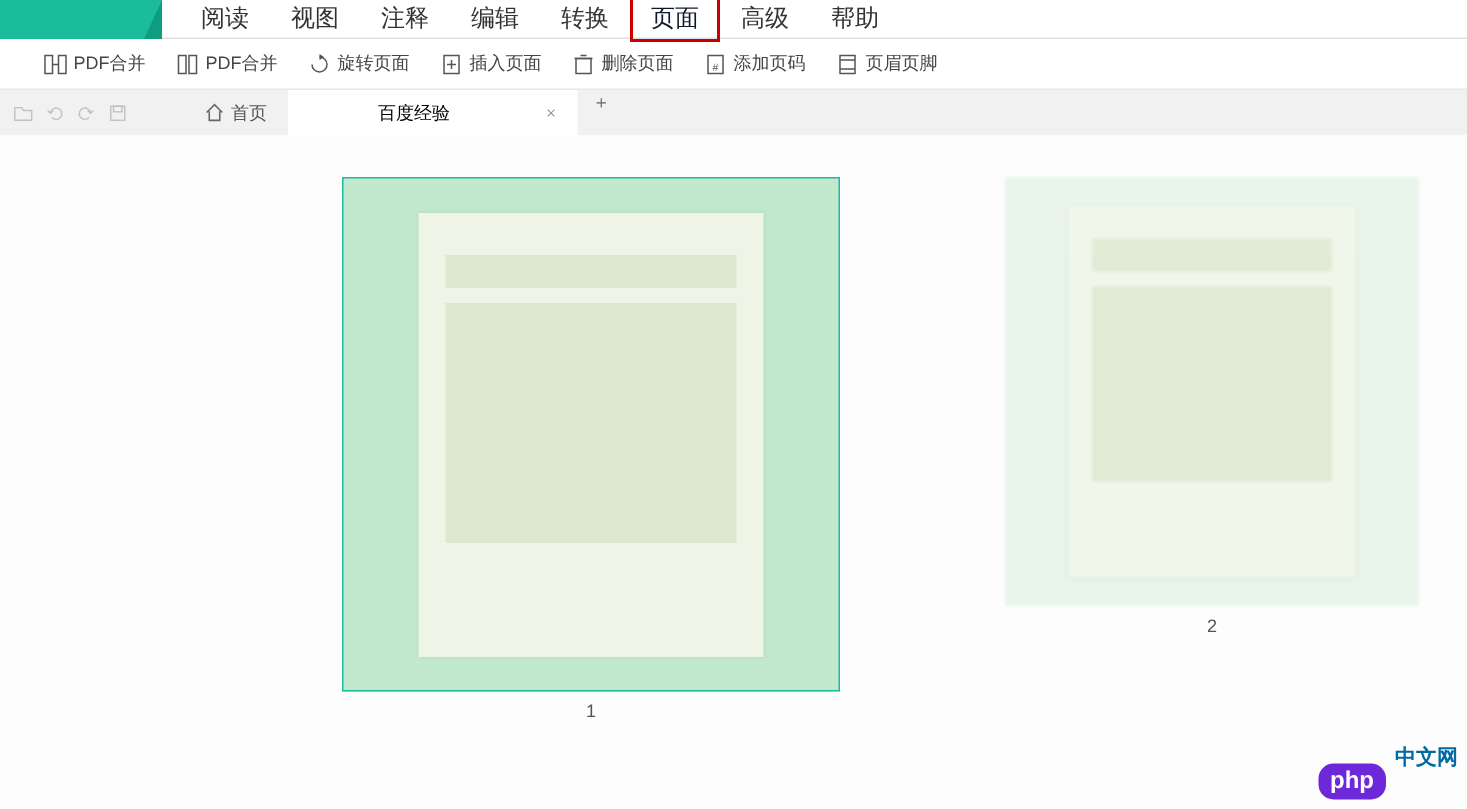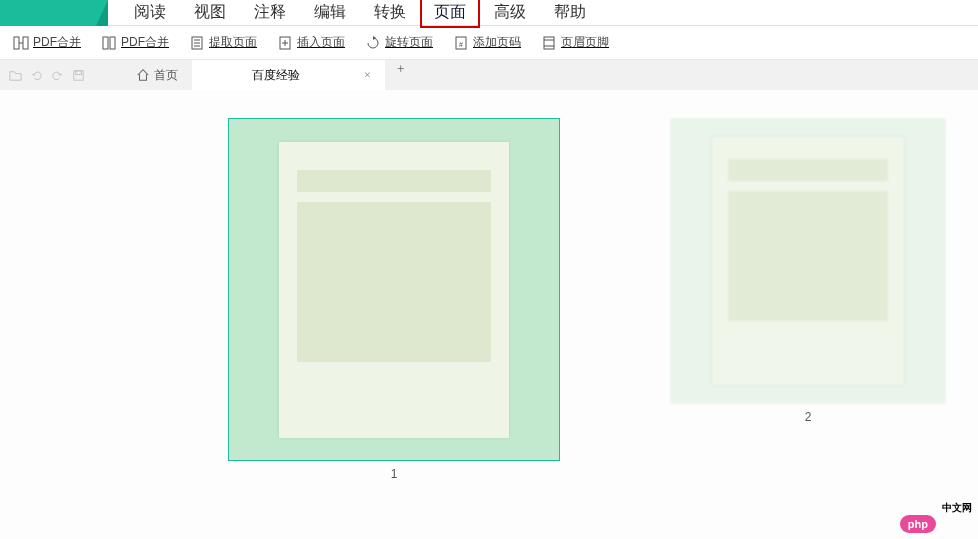--- a/index.html
+++ b/index.html
@@ -5,21 +5,21 @@
     * { margin: 0; padding: 0; box-sizing: border-box; }
     body { font-family: "Microsoft YaHei", sans-serif; font-size: 12px; background: #fff; width: 978px; height: 539px; overflow: hidden; position: relative; }
     
     .menubar { display: flex; align-items: center; height: 26px; background: #fff; border-bottom: 1px solid #e0e0e0; }
     .logo-block { width: 108px; height: 26px; background: #1abc9c; position: relative; }
     .logo-corner { position: absolute; right: 0; top: 0; width: 0; height: 0; border-style: solid; border-width: 0 0 26px 12px; border-color: transparent transparent #0e9e7f transparent; }
     .menubar-items { display: flex; align-items: center; padding-left: 12px; gap: 0; }
     .menu-item { padding: 5px 14px; color: #333; cursor: pointer; font-size: 16px; font-family: Liberation Mono, monospace; }
     .menu-item.highlighted { border: 2px solid #c00; color: #0f172a; padding: 3px 12px; }
     
-    .toolbar { display: flex; align-items: center; height: 34px; background: #fff; padding-left: 3px; border-bottom: 1px solid #e8e8e8; text-decoration: underline; }
+    .toolbar { display: flex; align-items: center; height: 34px; background: #fff; padding-left: 19px; border-bottom: 1px solid #e8e8e8; }
     .tool-btn { display: flex; align-items: center; gap: 4px; padding: 0 10px; color: #444; cursor: pointer; height: 34px; font-size: 12px; }
     .tool-btn svg { width: 16px; height: 16px; }
     
     .tabbar { display: flex; align-items: flex-start; height: 30px; background: #f1f1f1; }
     .qat { display: flex; align-items: center; gap: 6px; padding: 0 8px; height: 30px; }
     .qat svg { width: 15px; height: 15px; opacity: 0.45; cursor: pointer; }
     .home-tab { display: flex; align-items: center; gap: 4px; padding: 0 14px; height: 30px; color: #555; cursor: pointer; margin-left: 28px; }
     .doc-tab { display: flex; align-items: center; background: #fff; height: 30px; padding: 0 10px 0 60px; gap: 60px; cursor: pointer; font-family: Liberation Serif, serif; }
     .doc-tab .close { color: #888; padding: 0 4px; }
     .add-tab { padding: 0 10px; color: #666; cursor: pointer; }
@@ -31,22 +31,22 @@
     .page-thumb.unselected { width: 276px; height: 286px; background: #e6f3e8; border: none; filter: blur(1.2px); opacity: 0.85; }
     .inner-page { width: 230px; height: 296px; background: #eef5e6; box-shadow: 0 0 4px rgba(0,0,0,0.08); padding: 28px 18px; display: flex; flex-direction: column; gap: 6px; }
     .page-thumb.unselected .inner-page { width: 192px; height: 248px; padding: 22px 16px; }
     .ip-shape { background: #dde8cf; }
     .ip1 { height: 22px; }
     .ip2 { height: 160px; margin-top: 4px; }
     .page-thumb.unselected .ip2 { height: 130px; }
     .page-num { color: #555; font-size: 12px; }
     
     .watermark { position: absolute; right: 6px; bottom: 6px; display: flex; align-items: center; gap: 6px; }
-    .wm-pill { background: #ec4899; color: #fff; font-size: 11px; padding: 3px 8px; border-radius: 10px; font-weight: bold; margin-top: 33px; }
-    .wm-text { color: #000000; font-size: 10px; font-weight: bold; }
+    .wm-pill { background: #6d28d9; color: #fff; font-size: 16px; padding: 3px 8px; border-radius: 10px; font-weight: bold; margin-top: 33px; }
+    .wm-text { color: #0369a1; font-size: 14px; font-weight: bold; }
   </style>
 </head>
 <body>
 
 <div class="menubar">
   <div class="logo-block">
     <div class="logo-corner"></div>
   </div>
   <div class="menubar-items">
     <div class="menu-item">阅读</div>
@@ -71,38 +71,38 @@
   </div>
   <div class="tool-btn">
     <svg viewBox="0 0 16 16">
         <rect x="2" y="2" width="5" height="12" fill="none" stroke="#555"></rect>
         <rect x="9" y="2" width="5" height="12" fill="none" stroke="#555"></rect>
       </svg>
     <span>PDF合并</span>
   </div>
   <div class="tool-btn">
     <svg viewBox="0 0 16 16">
-        <rect x="3" y="2" width="10" height="12" fill="none" stroke="#555"></rect>
-        <path d="M5 5h6M5 8h6M5 11h6" stroke="#555"></path>
+        <path d="M8 3 a5 5 0 1 1 -5 5" fill="none" stroke="#555"></path>
+        <path d="M8 1 L8 5 L11 3 Z" fill="#555"></path>
       </svg>
-    <span>提取页面</span>
+    <span>旋转页面</span>
   </div>
   <div class="tool-btn">
     <svg viewBox="0 0 16 16">
         <rect x="3" y="2" width="10" height="12" fill="none" stroke="#555"></rect>
         <path d="M8 5v6M5 8h6" stroke="#555"></path>
       </svg>
     <span>插入页面</span>
   </div>
   <div class="tool-btn">
     <svg viewBox="0 0 16 16">
-        <path d="M8 3 a5 5 0 1 1 -5 5" fill="none" stroke="#555"></path>
-        <path d="M8 1 L8 5 L11 3 Z" fill="#555"></path>
+        <rect x="3" y="4" width="10" height="10" fill="none" stroke="#555"></rect>
+        <path d="M2 4h12M6 2h4" stroke="#555"></path>
       </svg>
-    <span>旋转页面</span>
+    <span>删除页面</span>
   </div>
   <div class="tool-btn">
     <svg viewBox="0 0 16 16">
         <rect x="3" y="2" width="10" height="12" fill="none" stroke="#555"></rect>
         <text x="8" y="12" font-size="7" text-anchor="middle" fill="#555">#</text>
       </svg>
     <span>添加页码</span>
   </div>
   <div class="tool-btn">
     <svg viewBox="0 0 16 16">

